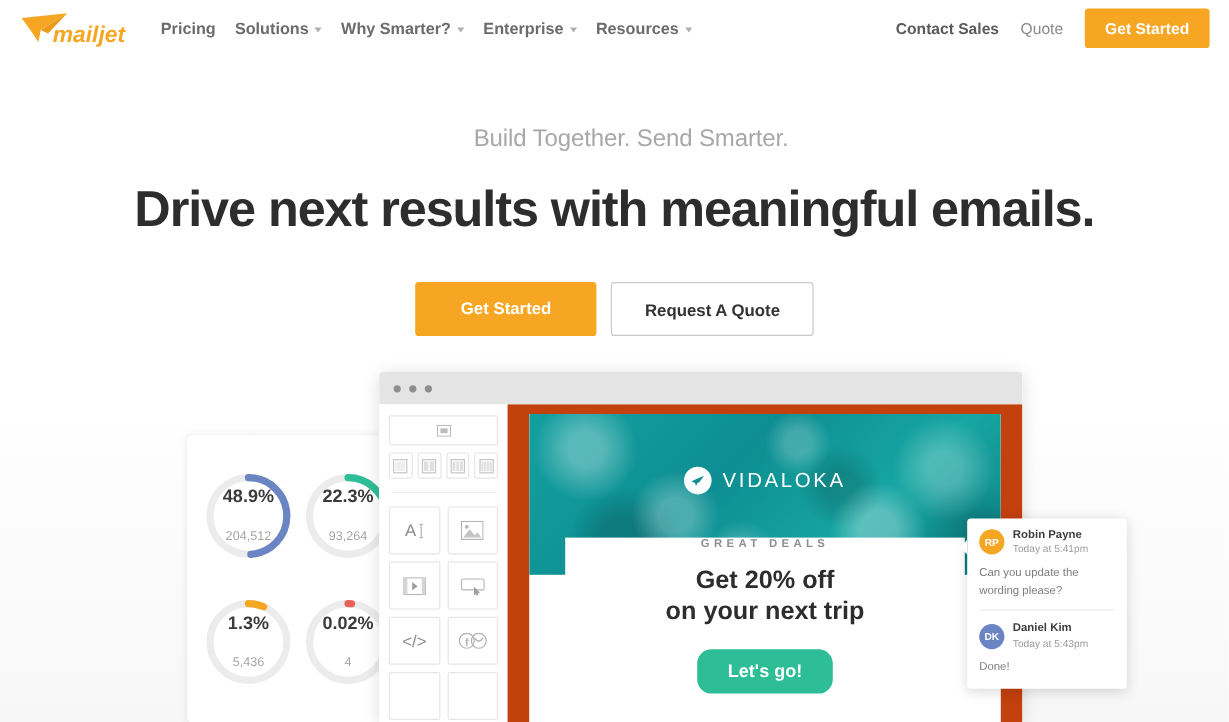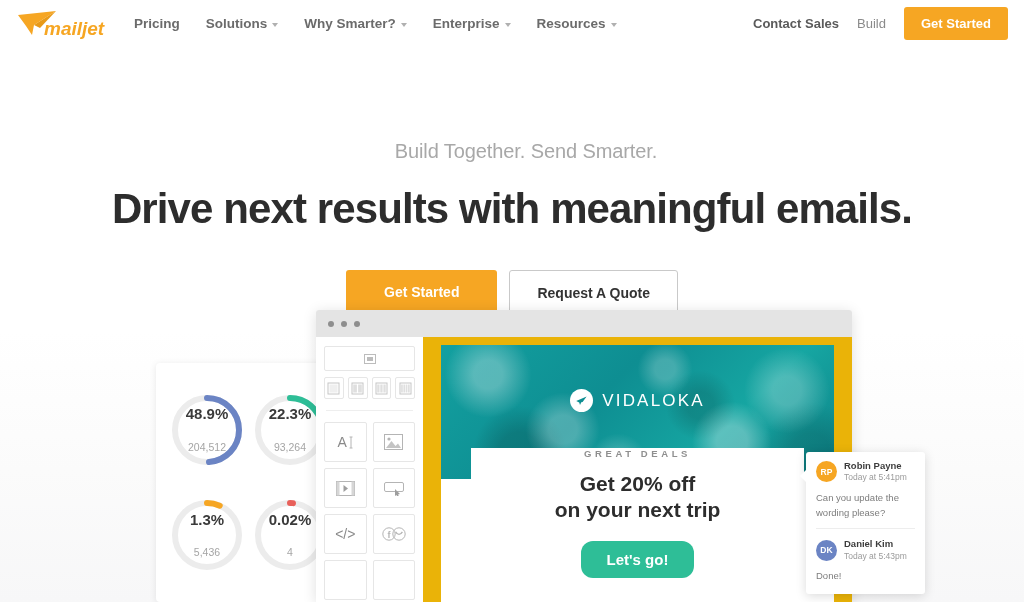--- a/index.html
+++ b/index.html
@@ -15,21 +15,21 @@
   }
 
   
   .header {
     position:absolute; top:0; left:0; width:1024px; height:47px;
     background:#ffffff; display:flex; align-items:center; z-index:50;
   }
   .logo { margin-left:16px; display:flex; align-items:center; height:34px;text-align:right; }
   .logo svg { display:block; }
 
-  .nav { display:flex; align-items:center; margin-left:26px; gap:26px; }
+  .nav { display:flex; align-items:center; margin-left:26px; gap:16px; }
   .nav-item {
     font-size:13.5px; font-weight:bold; color:#6b6b6b;
     display:flex; align-items:center; gap:5px; cursor:pointer; white-space:nowrap;
   }
   .caret {
     width:0; height:0; border-left:3.5px solid transparent;
     border-right:3.5px solid transparent; border-top:4px solid #b0b0b0;
     display:inline-block; margin-top:2px;
   }
 
@@ -39,21 +39,21 @@
   .contact-sales { font-size:13px; font-weight:bold; color:#5a5a5a; cursor:pointer; white-space:nowrap; }
   .login { font-size:13px; color:#8a8a8a; cursor:pointer; }
   .btn-header {
     background:#f6a623; color:#ffffff; font-size:13px; font-weight:bold;
     padding:9px 17px; border:none; border-radius:3px; cursor:pointer; white-space:nowrap;
   }
 
   
   .hero { position:absolute; top:47px; left:0; width:1024px; text-align:center; }
   .hero-eyebrow {
-    font-size:20px; color:#a8a8a8; font-weight:normal; margin-top:93px; letter-spacing:-0.1px;padding-left:28px;
+    font-size:20px; color:#a8a8a8; font-weight:normal; margin-top:58px; letter-spacing:-0.1px;padding-left:28px;
   }
   .hero-title {
     font-size:42px; font-weight:bold; color:#2d2d2d; margin-top:22px; letter-spacing:-0.9px;
   }
   .hero-ctas { margin-top:37px; display:flex; justify-content:center; gap:12px; }
   .btn-primary {
     background:#f6a623; color:#ffffff; font-size:14px; font-weight:bold;
     padding:0 38px; height:45px; line-height:45px; border:none; border-radius:3px; cursor:pointer;
   }
   .btn-secondary {
@@ -111,21 +111,21 @@
   .tool-wide { height:25px; }
   .cols-row { display:flex; gap:4px; }
   .cols-row .tool-box { flex:1; height:22px; }
   .sidebar-divider { height:1px; background:#eeeeee; margin:5px 2px; }
   .tool-grid { display:grid; grid-template-columns:1fr 1fr; gap:6px; }
   .tool-grid .tool-box { height:40px; }
   .tool-box svg { display:block; }
   .tool-text { font-size:14px; color:#8a8a8a; font-weight:normal; }
 
   .editor-canvas {
-    flex:1; background:#eab308; padding:8px 18px 0 18px; position:relative;
+    flex:1; background:#c2410c; padding:8px 18px 0 18px; position:relative;
   }
   .email {
     background:#ffffff; width:100%; height:257px; position:relative; overflow:hidden;
   }
   .email-hero {
     height:134px; position:relative;
     background:
       radial-gradient(circle at 12% 22%, rgba(255,255,255,0.30) 0 4%, transparent 12%),
       radial-gradient(circle at 31% 63%, rgba(255,255,255,0.26) 0 5%, transparent 13%),
       radial-gradient(circle at 57% 18%, rgba(255,255,255,0.22) 0 4%, transparent 11%),
@@ -158,24 +158,24 @@
   .email-title {
     font-size:21px; font-weight:bold; color:#2d2d2d; margin-top:12px; line-height:1.26;
   }
   .email-btn {
     display:inline-block; margin-top:17px; background:#2ebe97; color:#ffffff;
     font-size:15px; font-weight:bold; padding:10px 26px; border:none; border-radius:12px; cursor:pointer;
   }
 
   
   .comments {
-    position:absolute; left:806px; top:432px; width:119px;
+    position:absolute; left:806px; top:432px; width:133px;
     background:#ffffff; border-radius:3px;
     box-shadow:0 2px 11px rgba(0,0,0,0.15);
-    padding:8px 10px 10px 10px; z-index:20;margin-top:20px;
+    padding:8px 10px 10px 10px; z-index:20;
   }
   .comments::before {
     content:""; position:absolute; left:-6px; top:18px;
     border-top:6px solid transparent; border-bottom:6px solid transparent;
     border-right:6px solid #ffffff;
   }
   .comment + .comment { border-top:1px solid #ededed; margin-top:8px; padding-top:9px; }
   .comment-head { display:flex; align-items:center; gap:7px; }
   .avatar {
     width:21px; height:21px; border-radius:50%; color:#ffffff;
@@ -218,21 +218,21 @@
         <span class="caret"></span>
       </div>
       <div class="nav-item">
         <span>Resources</span>
         <span class="caret"></span>
       </div>
     </div>
 
     <div class="header-right">
       <span class="contact-sales">Contact Sales</span>
-      <span class="login">Build</span>
+      <span class="login">Quote</span>
       <button class="btn-header">Get Started</button>
     </div>
   </div>
 
   <div class="hero">
     <div class="hero-eyebrow">Build Together. Send Smarter.</div>
     <h1 class="hero-title">Drive next results with meaningful emails.</h1>
     <div class="hero-ctas">
       <button class="btn-primary">Get Started</button>
       <button class="btn-secondary">Request A Quote</button>

